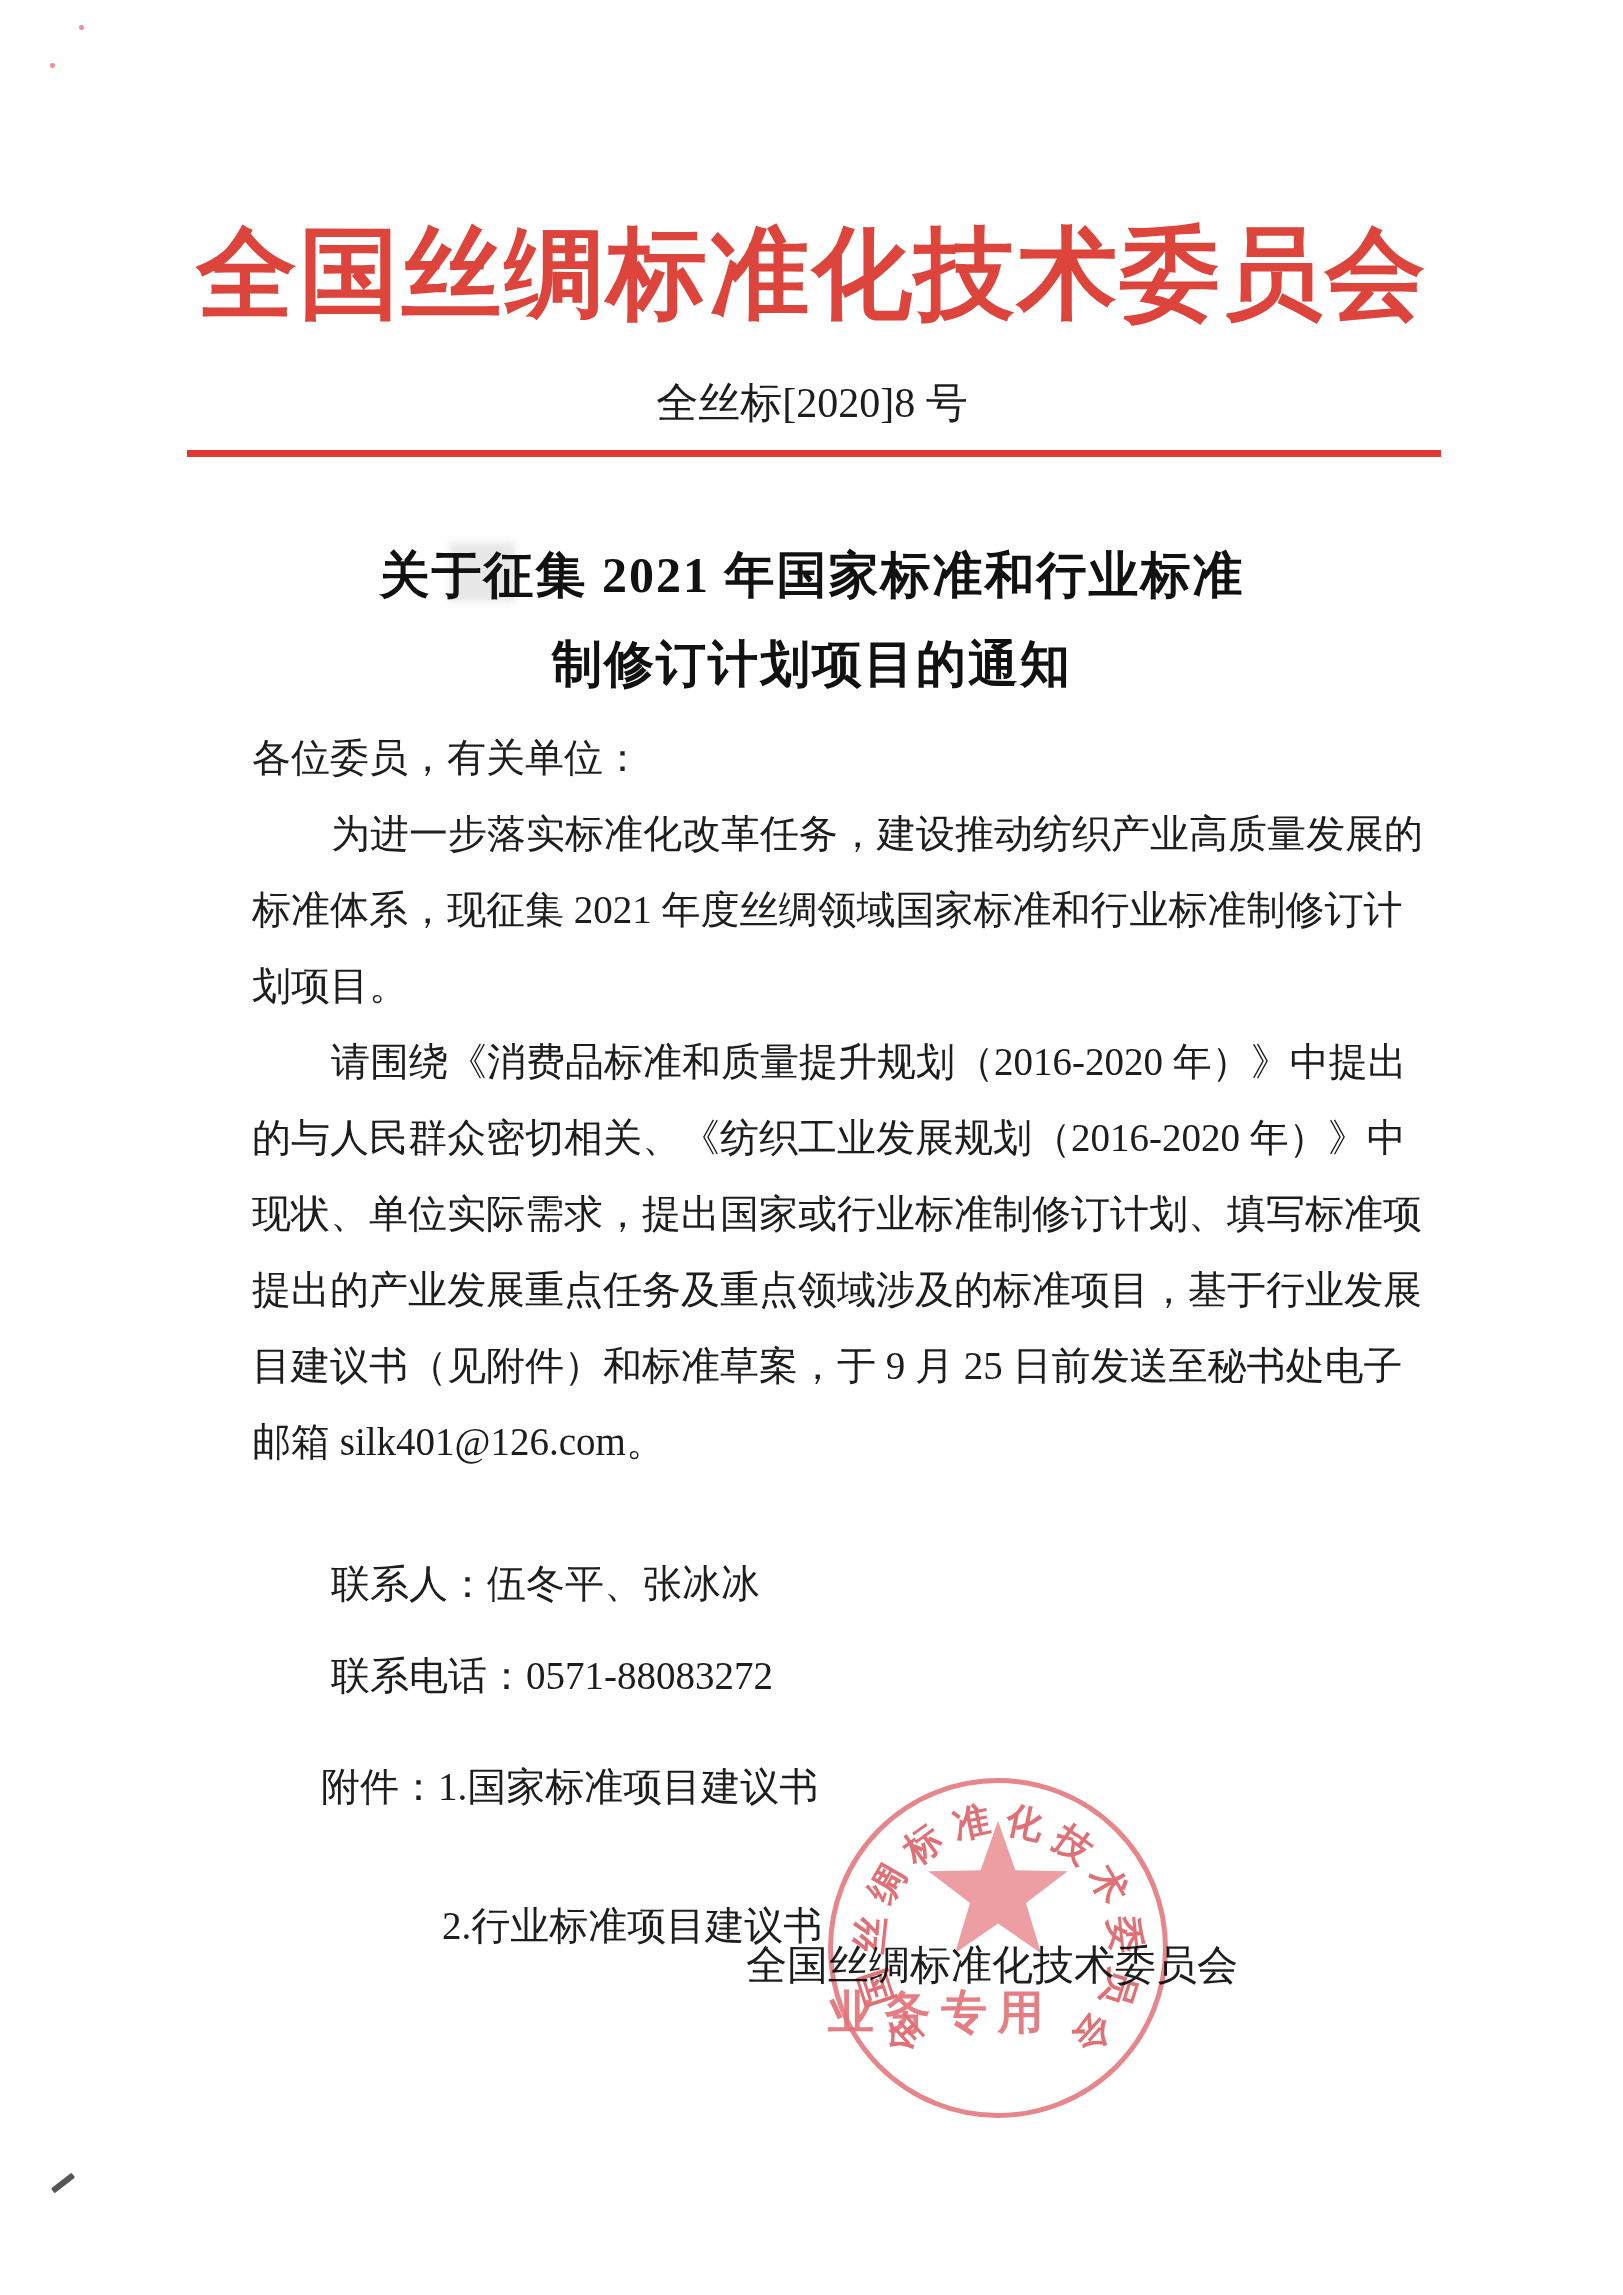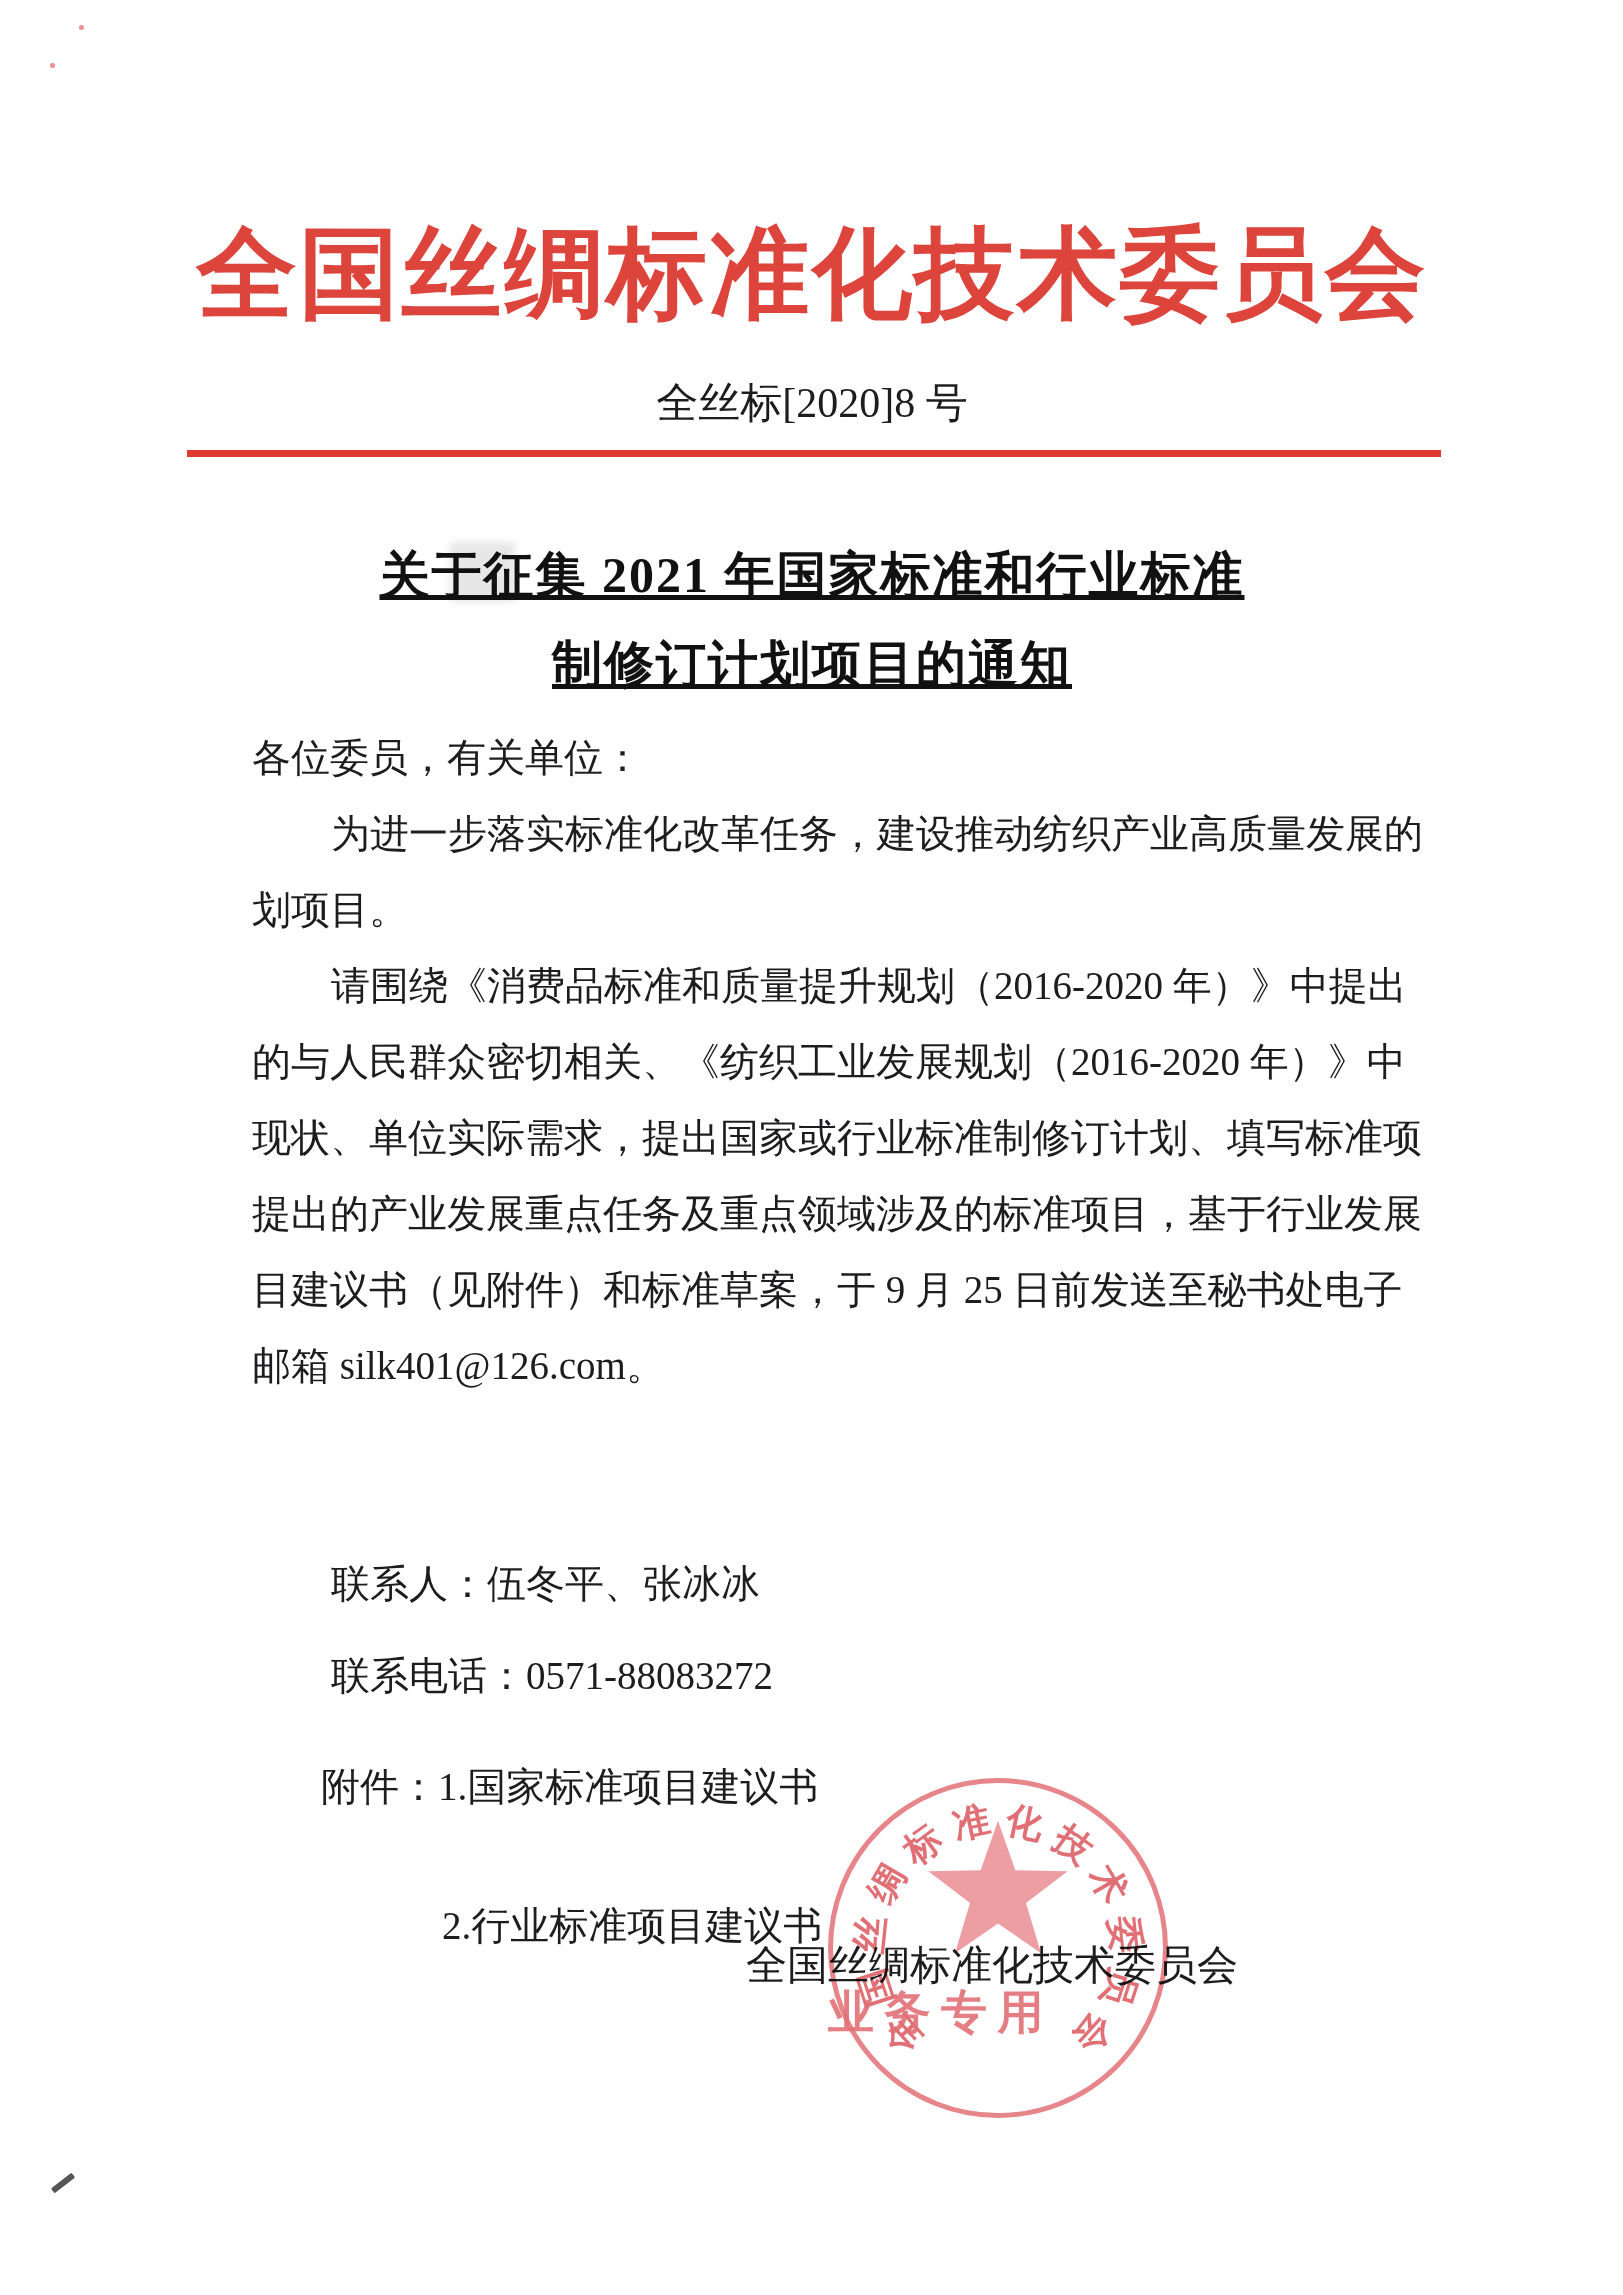--- a/index.html
+++ b/index.html
@@ -36,21 +36,20 @@
     width:1254px;height:7.2px;
     background:var(--rule-red);
   }
   .notice-title{
     position:absolute;left:0;width:100%;
     text-align:center;
     font-size:50px;font-weight:700;
     letter-spacing:2px;
     color:#111;
     white-space:nowrap;
-    text-decoration:underline;
   }
   .notice-title.l1{top:542px;}
   .notice-title.l2{top:631px;}
   .body-block{
     position:absolute;top:720px;left:252px;width:1146px;
     font-size:39px;line-height:76px;
     letter-spacing:0px;
   }
   .body-line{white-space:nowrap;}
   .body-line.indent{text-indent:79px;}
@@ -139,20 +138,21 @@
   <div class="red-rule"></div>
 
   <div class="smudge"></div>
 
   <div class="notice-title l1">关于征集 2021 年国家标准和行业标准</div>
   <div class="notice-title l2">制修订计划项目的通知</div>
 
   <div class="body-block">
     <div class="body-line">各位委员，有关单位：</div>
     <div class="body-line indent">为进一步落实标准化改革任务，建设推动纺织产业高质量发展的</div>
+    <div class="body-line">标准体系，现征集 2021 年度丝绸领域国家标准和行业标准制修订计</div>
     <div class="body-line">划项目。</div>
     <div class="body-line indent">请围绕《消费品标准和质量提升规划（2016-2020 年）》中提出</div>
     <div class="body-line">的与人民群众密切相关、《纺织工业发展规划（2016-2020 年）》中</div>
     <div class="body-line">现状、单位实际需求，提出国家或行业标准制修订计划、填写标准项</div>
     <div class="body-line">提出的产业发展重点任务及重点领域涉及的标准项目，基于行业发展</div>
     <div class="body-line">目建议书（见附件）和标准草案，于 9 月 25 日前发送至秘书处电子</div>
     <div class="body-line">邮箱 silk401@126.com。</div>
   </div>
 
   <div class="contact-line person">联系人：伍冬平、张冰冰</div>

